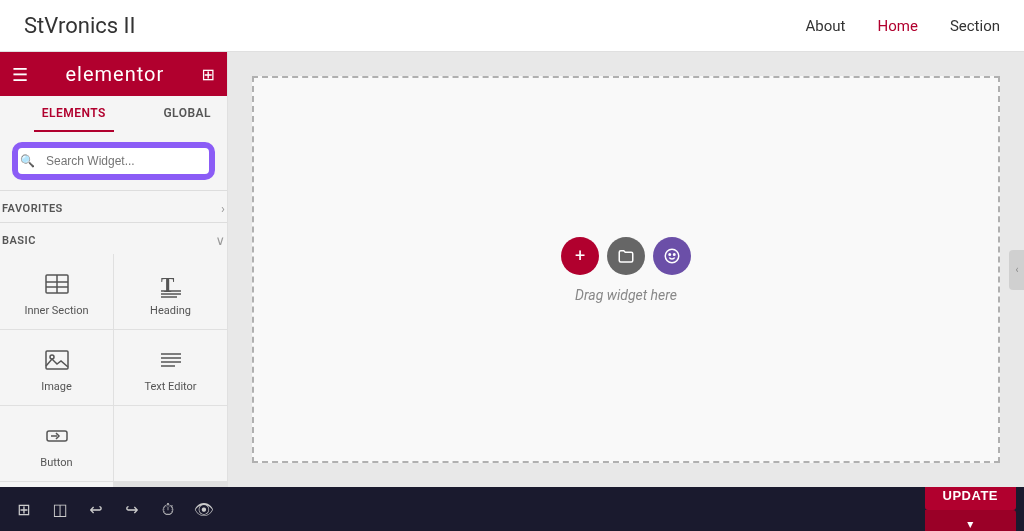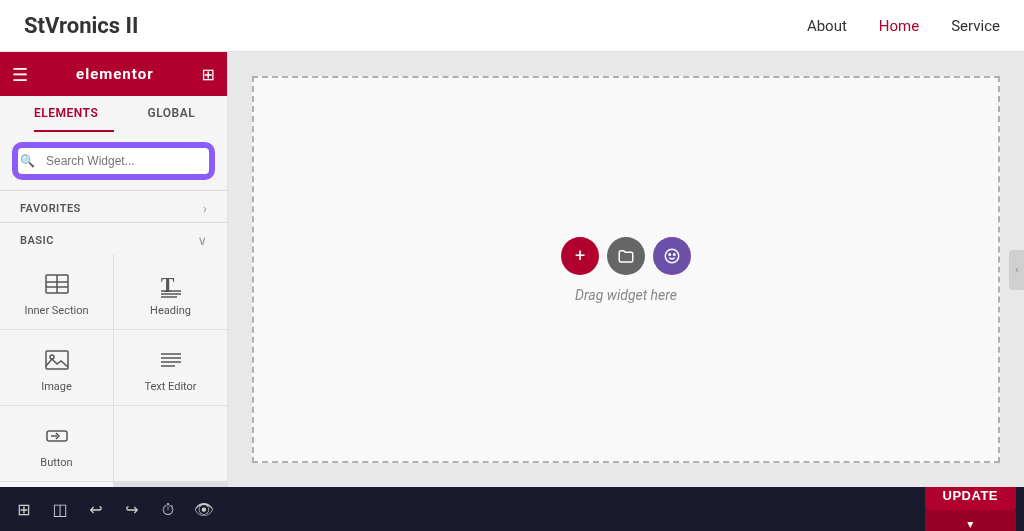--- a/index.html
+++ b/index.html
@@ -10,21 +10,21 @@
       display: flex;
       align-items: center;
       background: #fff;
       border-bottom: 1px solid #e0e0e0;
       height: 52px;
       padding: 0 24px;
       flex-shrink: 0;
     }
     .site-title {
       font-size: 22px;
-      font-weight: 700;
+      font-weight: 400;
       color: #333;
       flex: 1;
     }
     .nav-links {
       display: flex;
       gap: 32px;
       align-items: center;
     }
     .nav-link {
       font-size: 15px;
@@ -64,40 +64,40 @@
       flex-shrink: 0;
     }
     .hamburger-icon {
       color: #fff;
       font-size: 18px;
       cursor: pointer;
       margin-right: auto;
     }
     .elementor-logo {
       color: #fff;
-      font-size: 15px;
-      font-weight: 700;
+      font-size: 20px;
+      font-weight: 400;
       letter-spacing: 1px;
     }
     .grid-icon {
       color: #fff;
       font-size: 16px;
       cursor: pointer;
       margin-left: auto;
     }
 
     
     .sidebar-tabs {
       display: flex;
       background: #f5f5f5;
       flex-shrink: 0;
     }
     .sidebar-tab {
       flex: 1;
-      text-align: left;
+      text-align: center;
       padding: 10px 0;
       font-size: 12px;
       font-weight: 600;
       color: #555;
       cursor: pointer;
       border-bottom: 2px solid transparent;
       text-transform: uppercase;
       letter-spacing: 0.5px;
       margin-left: 34px;
     }
@@ -131,21 +131,21 @@
       transform: translateY(-50%);
       color: #aaa;
       font-size: 12px;
     }
 
     
     .section-header {
       display: flex;
       align-items: center;
       justify-content: space-between;
-      padding: 6px 20px;
+      padding: 6px 2px;
       cursor: pointer;
     }
     .section-header-label {
       font-size: 11px;
       font-weight: 600;
       color: #555;
       text-transform: uppercase;
       letter-spacing: 0.5px;
     }
     .section-chevron {
@@ -322,21 +322,21 @@
     }
   </style>
 </head>
 <body>
 
 <div class="top-bar">
   <span class="site-title">StVronics II</span>
   <nav class="nav-links">
     <a class="nav-link">About</a>
     <a class="nav-link active">Home</a>
-    <a class="nav-link">Service</a>
+    <a class="nav-link">Section</a>
   </nav>
 </div>
 
 <div class="main">
 
   <div class="sidebar">
 
     <div class="sidebar-header">
       <span class="hamburger-icon">☰</span>
       <span class="elementor-logo">elementor</span>

